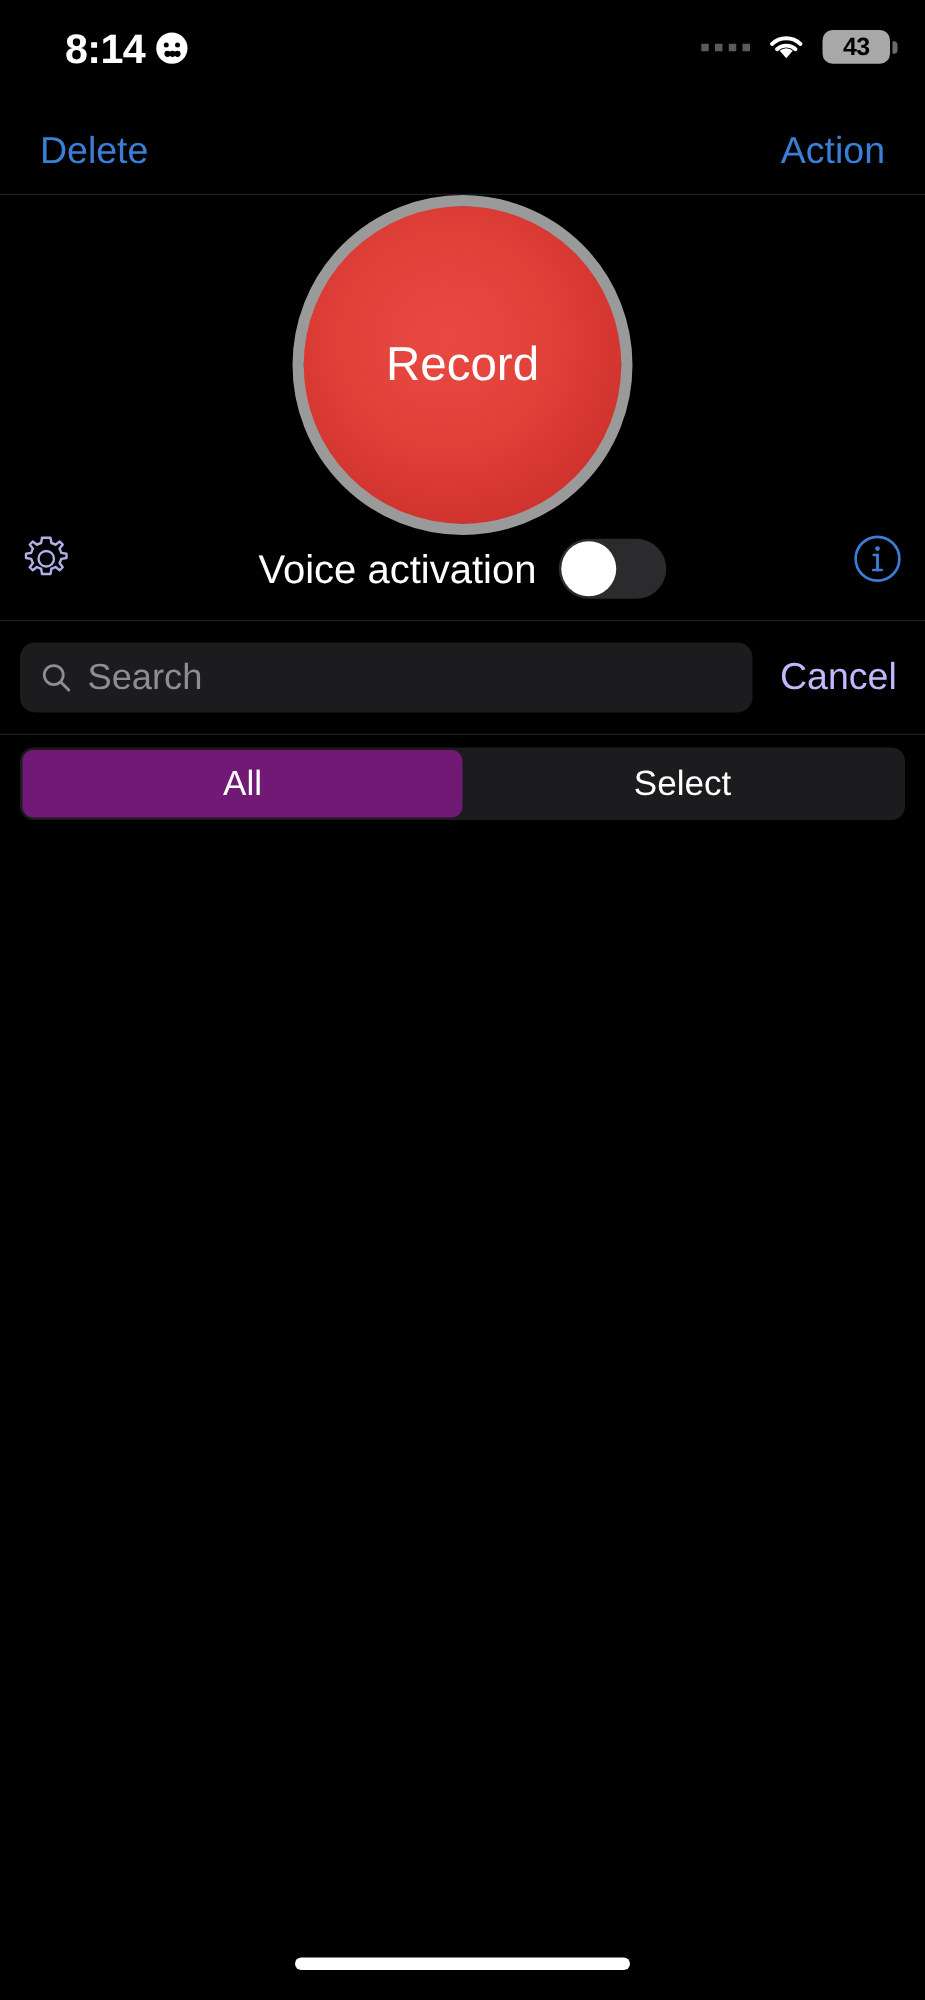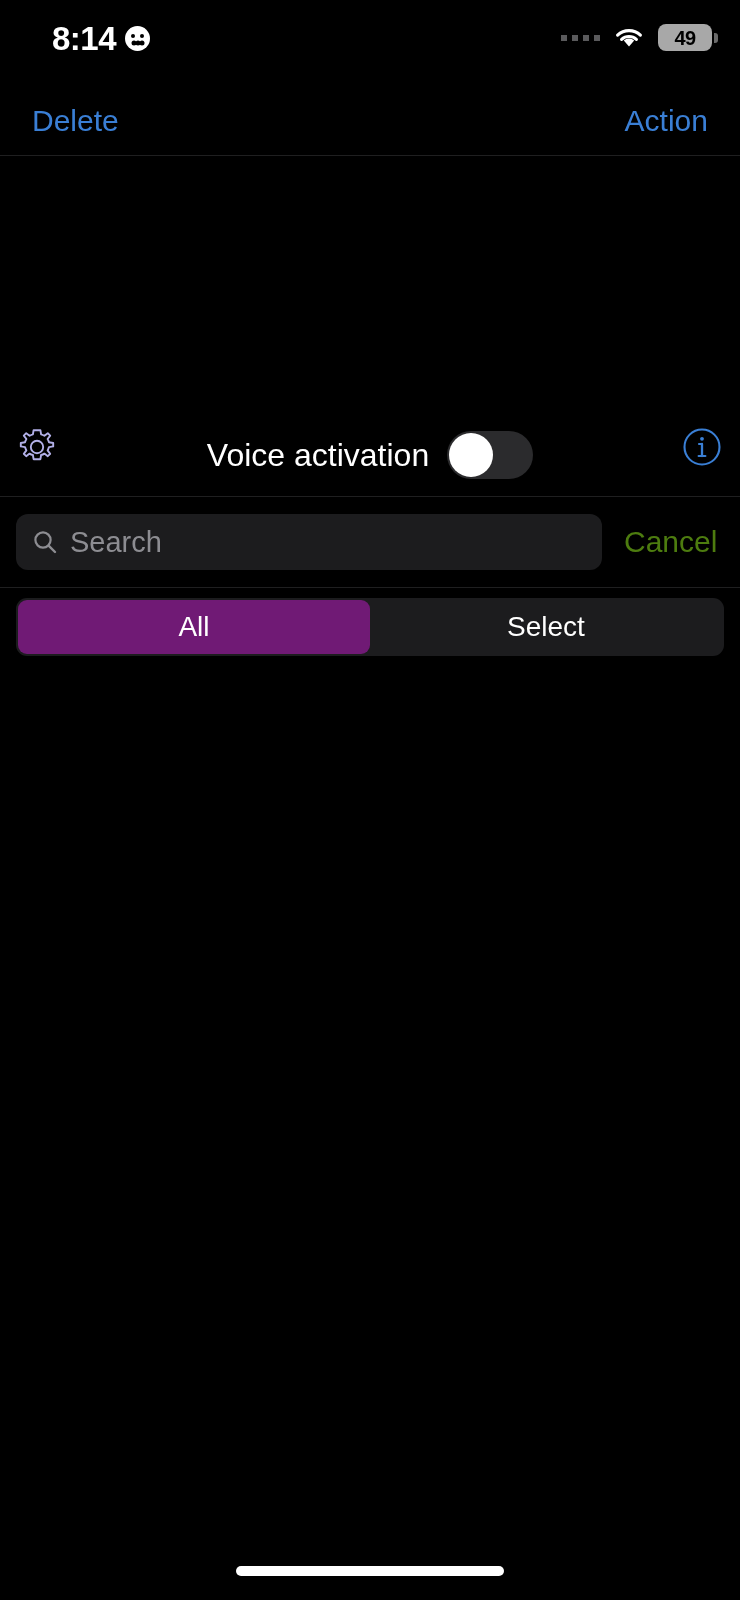--- a/index.html
+++ b/index.html
@@ -125,21 +125,21 @@
   .search-field {
     flex:1 1 auto; height:56px; border-radius:12px;
     background:#1c1c1e; display:flex; align-items:center;
     padding:0 16px; gap:12px; cursor:text;
     max-width:586px;
   }
   .search-field .ph {
     color:#8d8d92; font-size:29px; line-height:1;
   }
   .search-cancel {
-    color:#4d7c0f; font-size:30px; line-height:1;
+    color:#c4b5fd; font-size:30px; line-height:1;
     margin-left:22px; background:none; border:none; cursor:pointer;
     font-family:"Liberation Sans", sans-serif;
   }
 
   
   .segmented-wrap {
     position:absolute; top:589px; left:0; width:740px; height:76px;
     display:flex; align-items:center; padding:0 16px;
   }
   .segmented {
@@ -182,32 +182,35 @@
           <i></i>
           <i></i>
           <i></i>
         </span>
       <svg class="sb-wifi" viewBox="0 0 30 22">
         <path d="M15 19.5 L9.8 13.6 a7.6 7.6 0 0 1 10.4 0 Z" fill="#fff"></path>
         <path d="M3.6 8.2 a16.5 16.5 0 0 1 22.8 0" stroke="#fff" stroke-width="3.1" fill="none" stroke-linecap="round"></path>
         <path d="M7.6 12.4 a11 11 0 0 1 14.8 0" stroke="#fff" stroke-width="3.1" fill="none" stroke-linecap="round"></path>
       </svg>
       <span class="sb-battery">
-        <span>49</span>
+        <span>43</span>
       </span>
     </div>
   </div>
 
   <div class="navbar">
     <button class="nav-btn">Delete</button>
     <button class="nav-btn">Action</button>
   </div>
 
   <div class="record-area">
 
+    <div class="record-btn">
+      <span>Record</span>
+    </div>
 
     <svg class="gear-btn" viewBox="0 0 46 46">
       <path d="M23 6.2 l3.4 0 0.7 4.2 a12.9 12.9 0 0 1 3.3 1.4 l3.4-2.6 2.4 2.4 -2.6 3.4 a12.9 12.9 0 0 1 1.4 3.3 l4.2 0.7 0 3.4 -4.2 0.7 a12.9 12.9 0 0 1 -1.4 3.3 l2.6 3.4 -2.4 2.4 -3.4-2.6 a12.9 12.9 0 0 1 -3.3 1.4 l-0.7 4.2 -3.4 0 -3.4 0 -0.7-4.2 a12.9 12.9 0 0 1 -3.3-1.4 l-3.4 2.6 -2.4-2.4 2.6-3.4 a12.9 12.9 0 0 1 -1.4-3.3 l-4.2-0.7 0-3.4 4.2-0.7 a12.9 12.9 0 0 1 1.4-3.3 l-2.6-3.4 2.4-2.4 3.4 2.6 a12.9 12.9 0 0 1 3.3-1.4 l0.7-4.2 z" fill="none" stroke="#b2b0e8" stroke-width="1.9" stroke-linejoin="round"></path>
       <circle cx="23" cy="23" r="6.2" fill="none" stroke="#b2b0e8" stroke-width="1.9"></circle>
     </svg>
 
     <svg class="info-btn" viewBox="0 0 44 44">
       <circle cx="22" cy="22" r="17.5" fill="none" stroke="#3a7fd5" stroke-width="2.1"></circle>
       <circle cx="22" cy="13.8" r="1.9" fill="#3a7fd5"></circle>
       <path d="M22 19 L22 31" stroke="#3a7fd5" stroke-width="2.3" stroke-linecap="round"></path>

